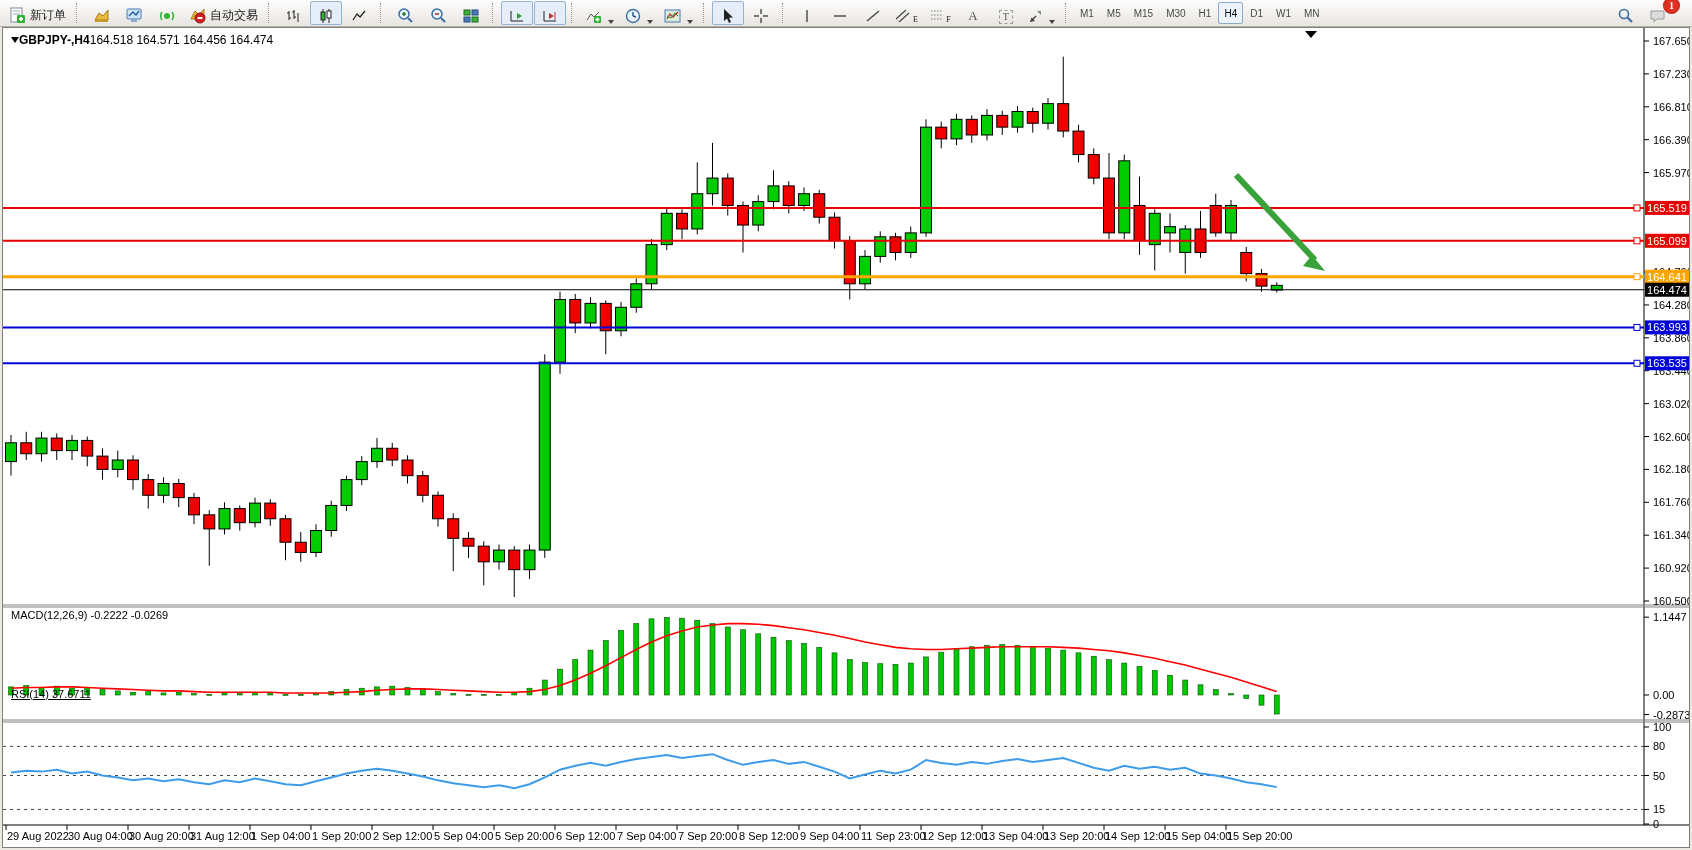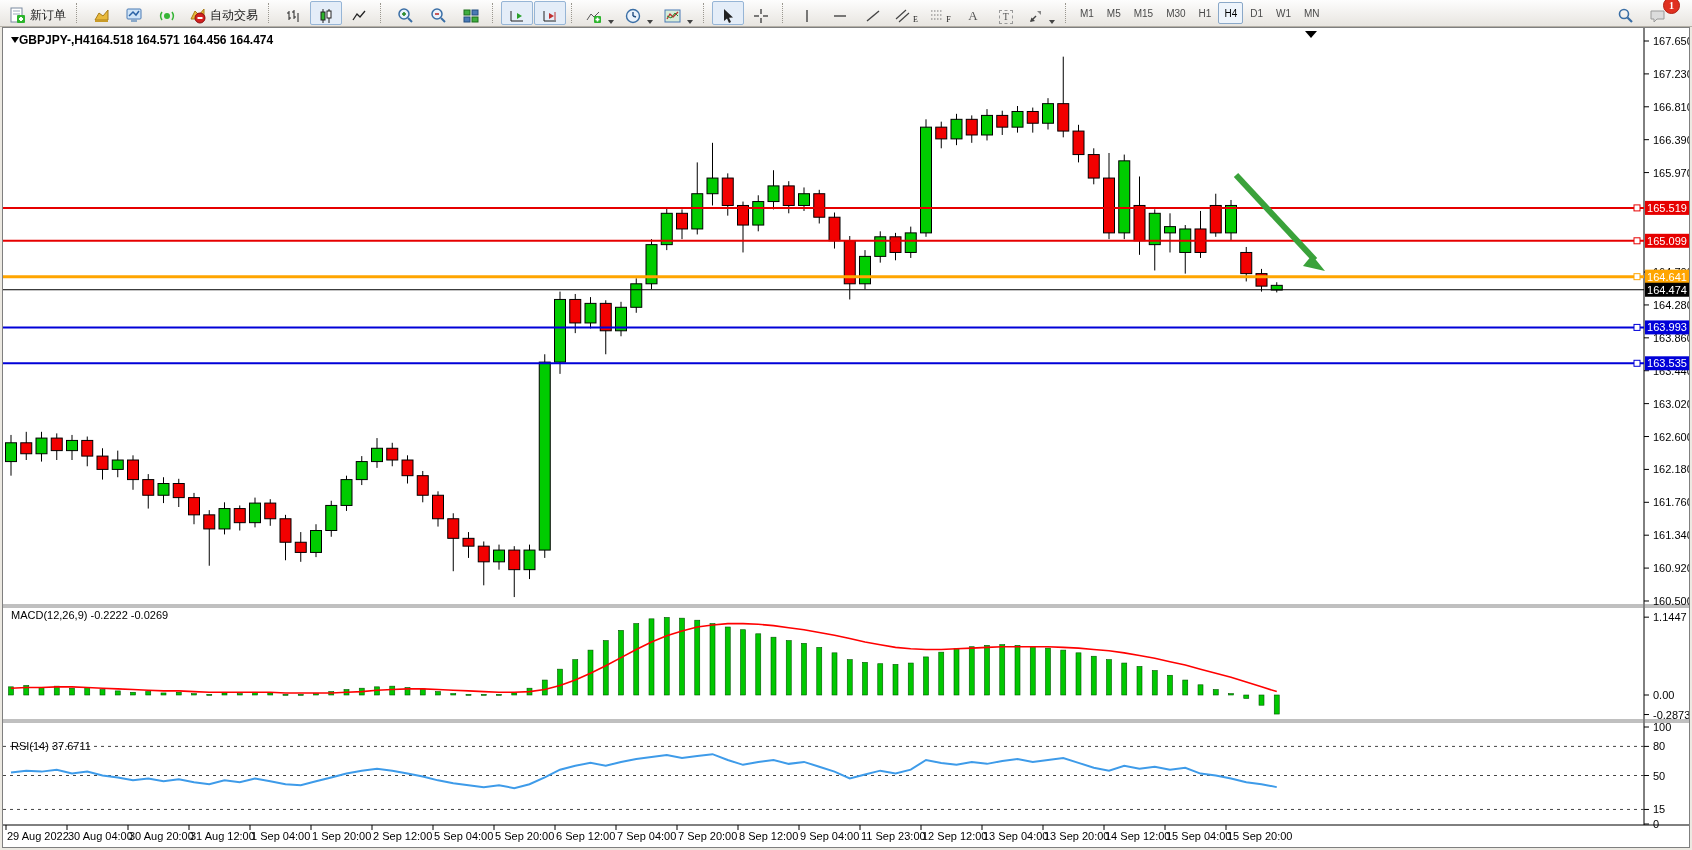--- a/index.html
+++ b/index.html
@@ -649,18 +649,18 @@
         <line x1="1101" y1="797" x2="1101" y2="802" stroke="#000"></line>
         <text x="1102" y="812" font-size="11" text-anchor="start" fill="#000">14 Sep 12:00</text>
         <line x1="1162" y1="797" x2="1162" y2="802" stroke="#000"></line>
         <text x="1163" y="812" font-size="11" text-anchor="start" fill="#000">15 Sep 04:00</text>
         <line x1="1223" y1="797" x2="1223" y2="802" stroke="#000"></line>
         <text x="1224" y="812" font-size="11" text-anchor="start" fill="#000">15 Sep 20:00</text>
       </svg>
     <div id="chart-title">
       <span class="tri"></span>
       <span>GBPJPY-,H4</span>
-      <span style="font-weight:bold;">164.518 164.571 164.456 164.474</span>
+      <span style="font-weight:normal;">164.518 164.571 164.456 164.474</span>
     </div>
     <div class="panel-label" style="top:581px;">MACD(12,26,9) -0.2222 -0.0269</div>
-    <div class="panel-label" style="top:712px;">RSI(14) 37.6711</div>
+    <div class="panel-label" style="top:660px;text-decoration:underline;">RSI(14) 37.6711</div>
   </div>
 </div>
 
 </body></html>

